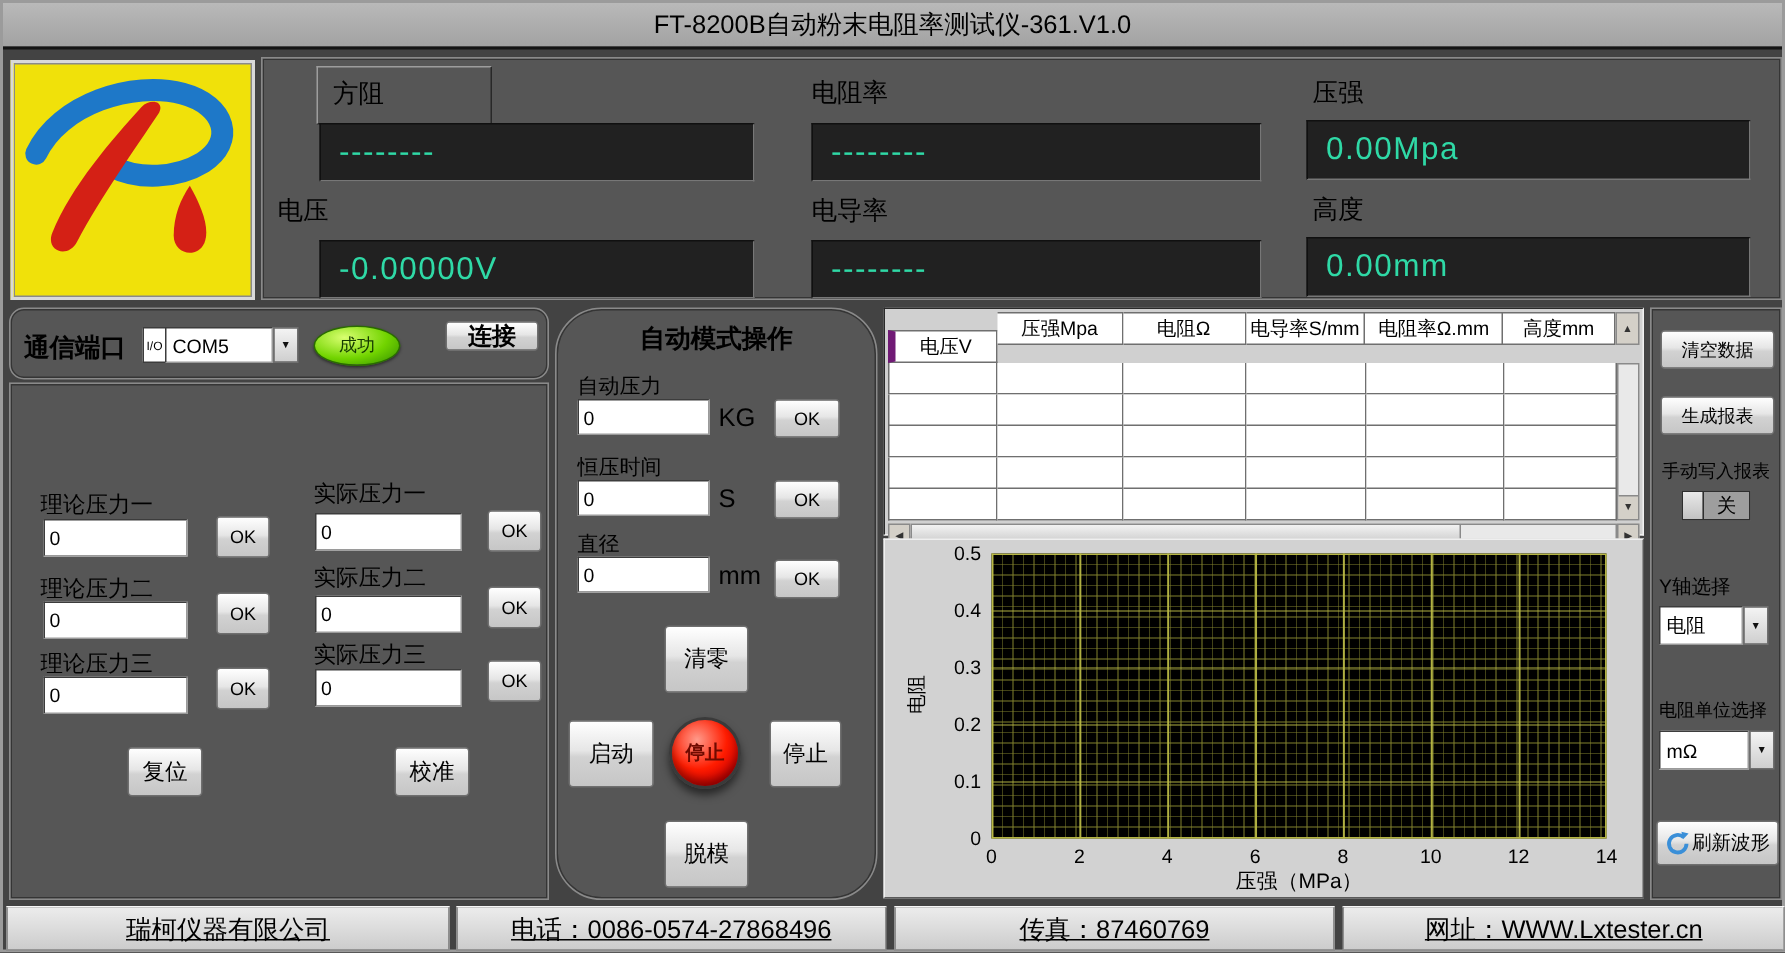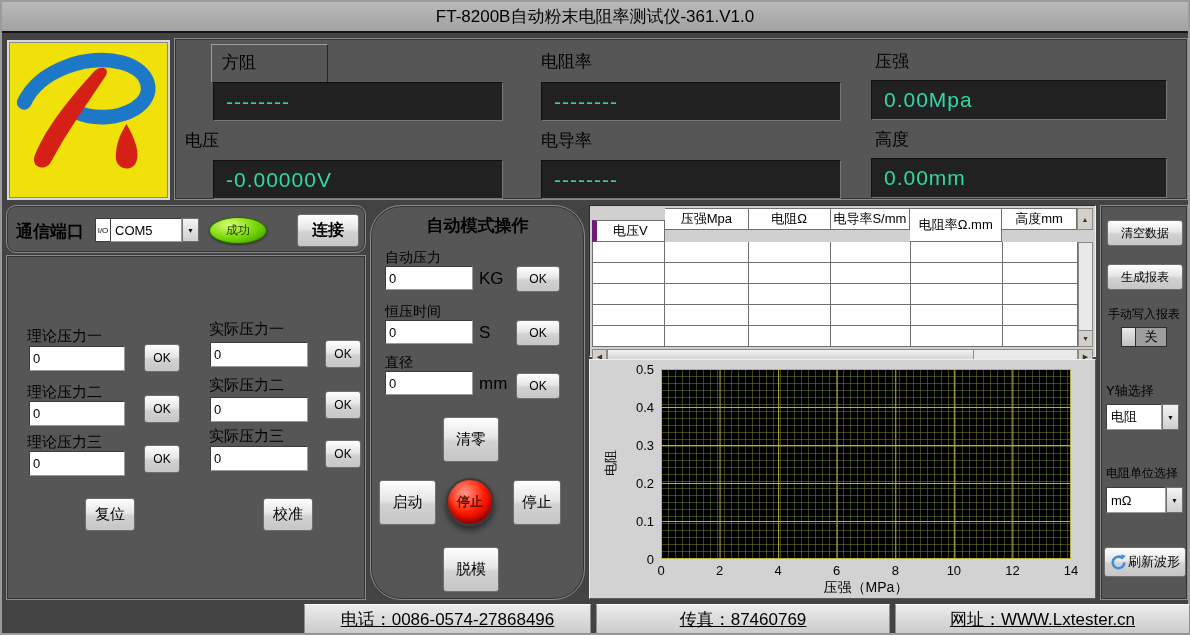--- a/index.html
+++ b/index.html
@@ -97,21 +97,21 @@
   <div class="abs panel" style="left:4px; top:203px; width:360px; height:48px;border-radius:10px;">
     <div class="abs biglbl" style="left:9px; top:14px; font-weight:bold;">通信端口</div>
     <div class="abs combo" style="left:88px; top:12px; height:24px;">
       <span style="width:15px; background:#fff; border:1px solid #3c3c3c; border-right:none; font-size:8px; color:#000; display:flex; align-items:center; justify-content:center;">I/O</span>
       <span class="cfield" style="width:72px; font-size:13px;">COM5</span>
       <span class="carrow">▼</span>
     </div>
     <div class="abs led" style="left:202px; top:11px; width:58px; height:27px;">
       <span>成功</span>
     </div>
-    <div class="abs btn" style="left:290px; top:8px; width:62px; height:33px; font-weight:bold; font-size:16px;">连接</div>
+    <div class="abs btn" style="left:290px; top:8px; width:62px; height:20px; font-weight:bold; font-size:16px;">连接</div>
   </div>
 
   <div class="abs panel" style="left:4px; top:253px; width:360px; height:345px;">
 
     <div class="abs lbl" style="left:20px; top:71px;">理论压力一</div>
     <input class="abs tin" style="left: 22px; top: 90px; width: 96px; height: 25px;" value="0">
     <div class="abs btn btn-sm" style="left:137px; top:88px; width:36px; height:28px;">OK</div>
     <div class="abs lbl" style="left:202px; top:64px;">实际压力一</div>
     <input class="abs tin" style="left: 203px; top: 86px; width: 98px; height: 25px;" value="0">
     <div class="abs btn btn-sm" style="left:318px; top:84px; width:36px; height:28px;">OK</div>
@@ -160,21 +160,21 @@
     <div class="abs btn" style="left:142px; top:274px; width:48px; height:45px;">停止</div>
     <div class="abs btn" style="left:72px; top:341px; width:56px; height:45px;">脱模</div>
   </div>
 
   <div class="abs" style="left:587px; top:203px; width:507px; height:152px; background:#d0d0d0; border:1px solid; border-color:#2a2a2a #efefef #efefef #2a2a2a; padding:2px;">
     <div style="display:flex;">
       <div class="tcell" style="width:73px; height:22px; border-top:1px solid #6f6f6f; border-left:5px solid #701a75;margin-top:12px;">电压V</div>
       <div class="tcell" style="width:84px; height:22px; border-top:1px solid #6f6f6f;">压强Mpa</div>
       <div class="tcell" style="width:82px; height:22px; border-top:1px solid #6f6f6f;">电阻Ω</div>
       <div class="tcell" style="width:80px; height:22px; border-top:1px solid #6f6f6f;">电导率S/mm</div>
-      <div class="tcell" style="width:92px; height:34px; border-top:1px solid #6f6f6f;">电阻率Ω.mm</div>
+      <div class="tcell" style="width:92px; height:22px; border-top:1px solid #6f6f6f;">电阻率Ω.mm</div>
       <div class="tcell" style="width:75px; height:22px; border-top:1px solid #6f6f6f;">高度mm</div>
       <div class="sb" style="width:16px; height:22px;">▲</div>
     </div>
     <div style="display:flex;">
       <div>
         <div style="display:flex;">
           <div class="tcell" style="width:73px; height:21px; border-left:1px solid #6f6f6f;"></div>
             <div class="tcell" style="width:84px; height:21px;"></div>
             <div class="tcell" style="width:82px; height:21px;"></div>
             <div class="tcell" style="width:80px; height:21px;"></div>
@@ -271,17 +271,18 @@
     </div>
     <div class="abs btn" style="left:3px; top:341px; width:82px; height:30px; font-size:13px; gap:1px;">
       <svg width="17" height="17" viewBox="0 0 16 16">
         <path d="M13.5 8a5.5 5.5 0 1 1-1.7-4" stroke="#3a8fd8" stroke-width="2.4" fill="none"></path>
         <path d="M10.3 0.4 L14.8 1.6 L11.4 5.2 Z" fill="#3a8fd8"></path>
       </svg>
       <span>刷新波形</span>
     </div>
   </div>
 
+  <div class="fcell" style="left:2px; width:296px;">瑞柯仪器有限公司</div>
   <div class="fcell" style="left:302px; width:287px;">电话：0086-0574-27868496</div>
   <div class="fcell" style="left:594px; width:294px;">传真：87460769</div>
   <div class="fcell" style="left:893px; width:295px;">网址：WWW.Lxtester.cn</div>
 
 </div>
 
 </body></html>

